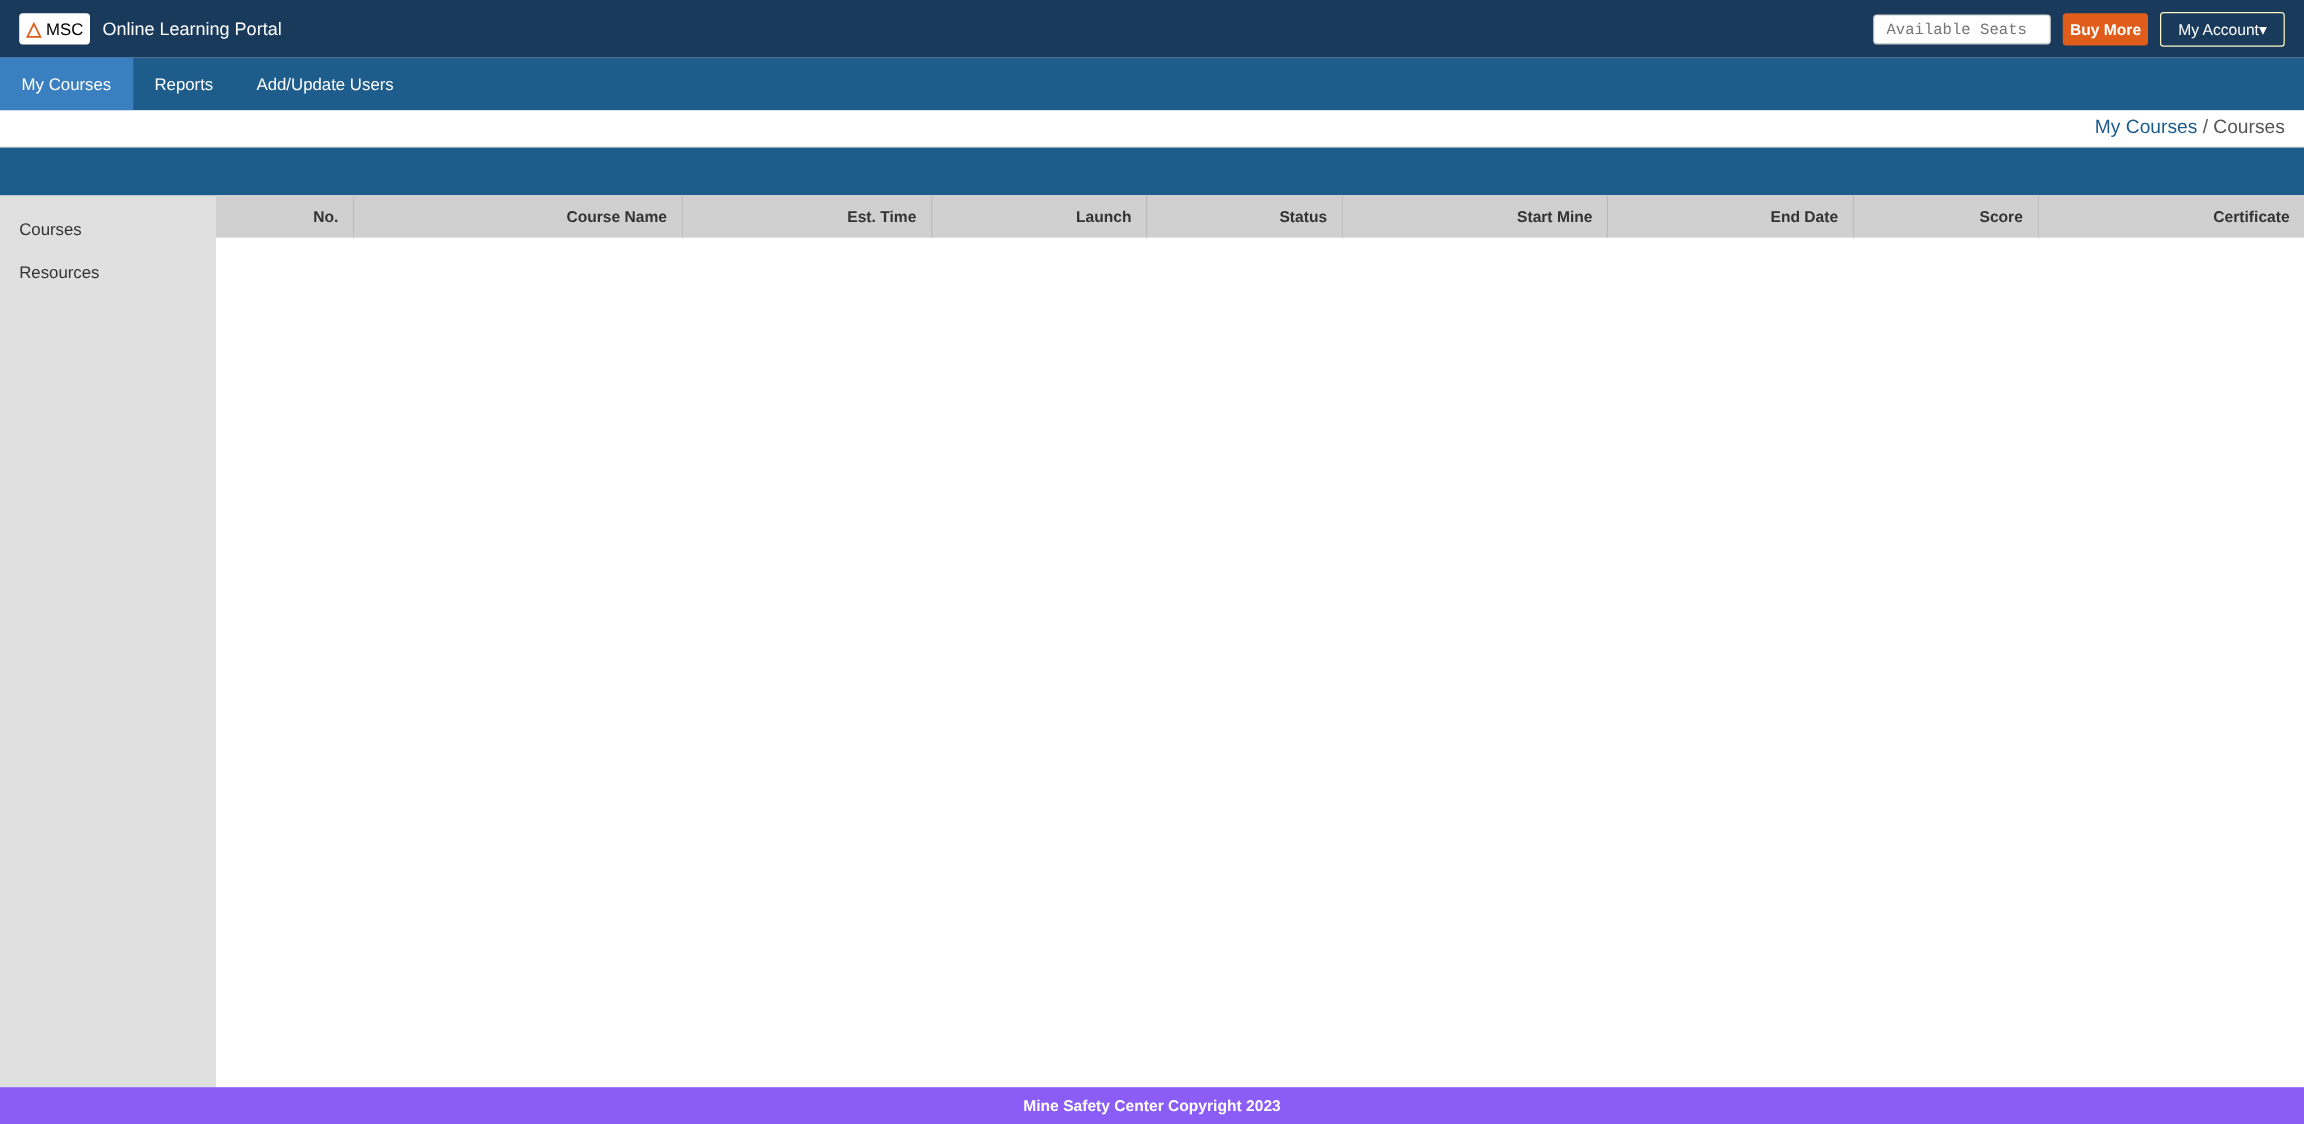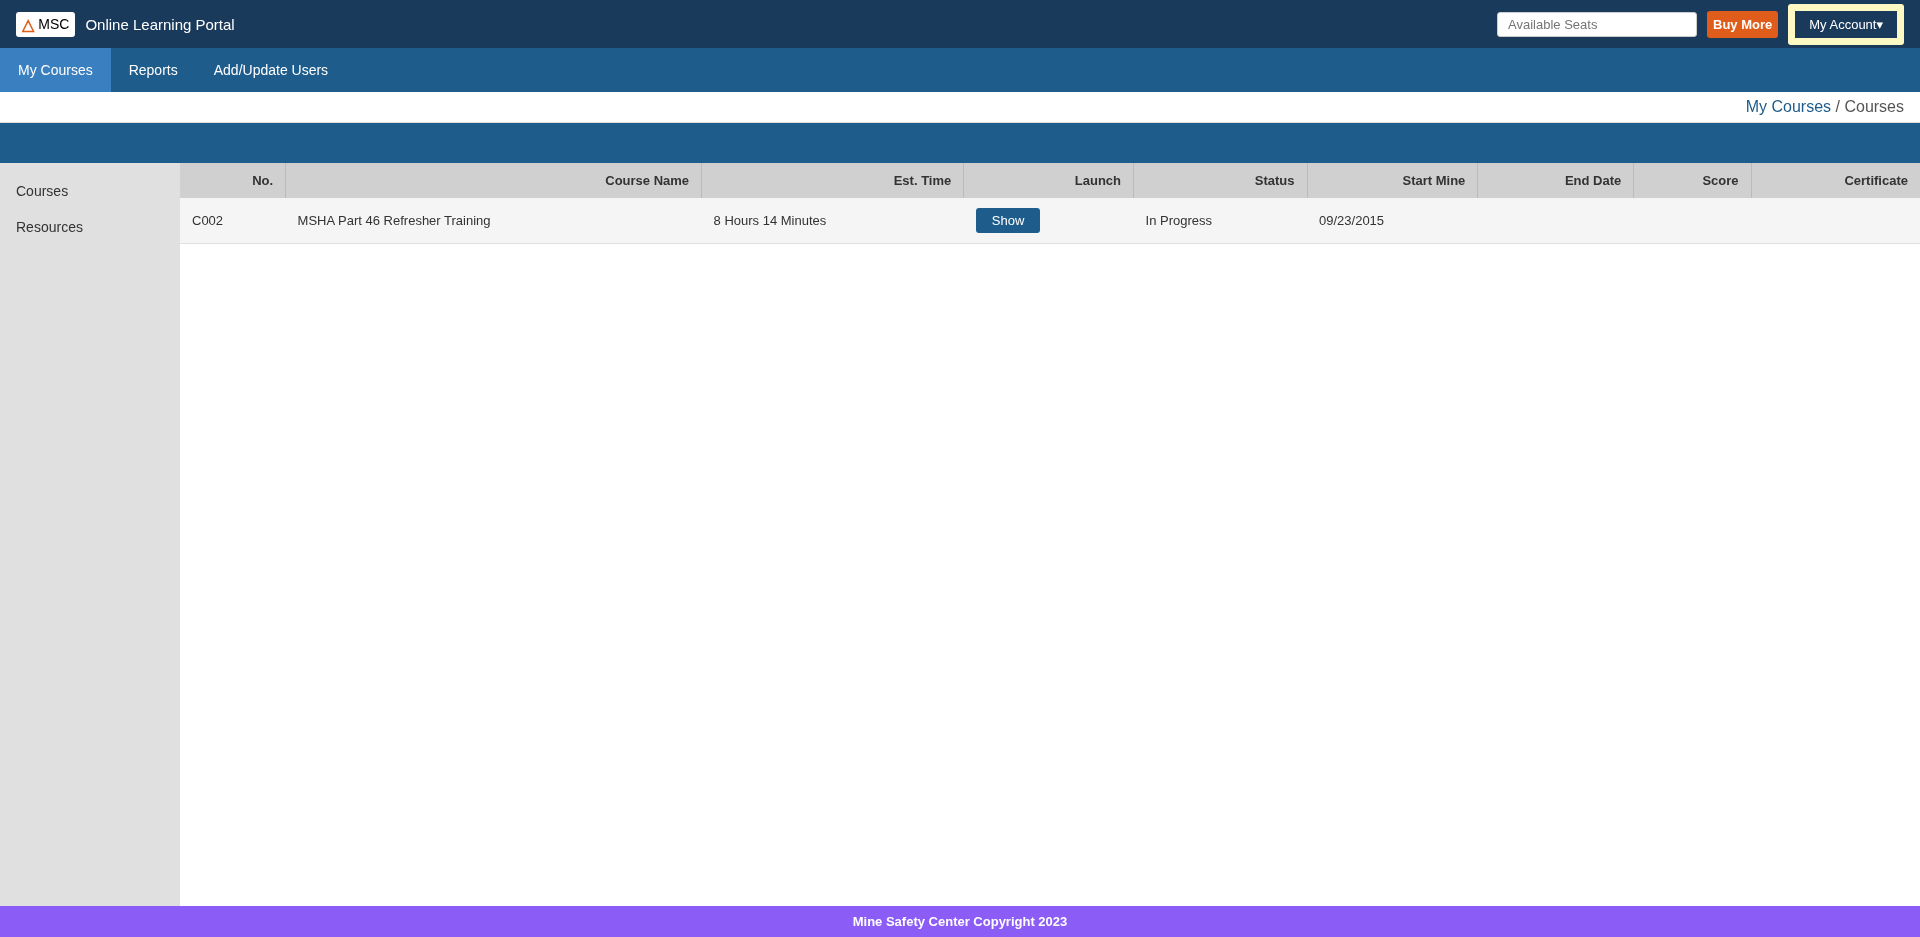--- a/index.html
+++ b/index.html
@@ -44,36 +44,37 @@
     .header-right {
       display: flex;
       align-items: center;
       gap: 10px;
     }
     .available-seats-input {
       padding: 4px 10px;
       border: 1px solid #ccc;
       border-radius: 3px;
       font-size: 13px;
-      width: 200px;
+      width: 148px;
+      font-family: Liberation Mono, monospace;
     }
     .btn-buy-more {
       background: #e05c1a;
       color: white;
       border: none;
       padding: 6px 6px;
       border-radius: 3px;
       cursor: pointer;
       font-size: 13px;
       font-weight: bold;
     }
     .btn-my-account {
       background: #1a3a5c;
       color: white;
-      border: 7px solid #fef9c3;
+      border: 1px solid #fef9c3;
       padding: 6px 14px;
       border-radius: 3px;
       cursor: pointer;
       font-size: 13px;
     }
 
     
     .navbar {
       background: #1e5c8b;
       display: flex;
@@ -271,31 +272,20 @@
           <th>Launch</th>
           <th>Status</th>
           <th>Start Mine</th>
           <th>End Date</th>
           <th>Score</th>
           <th>Certificate</th>
         </tr>
       </thead>
       <tbody id="table-body">
 
-          <tr>
-            <td class="course-number">C002</td>
-            <td class="course-name-link">MSHA Part 46 Refresher Training</td>
-            <td>8 Hours 14 Minutes</td>
-            <td><button class="btn-show">Show</button></td>
-            <td>In Progress</td>
-            <td>09/23/2015</td>
-            <td></td>
-            <td></td>
-            <td class="cert-cell"></td>
-          </tr>
         </tbody>
     </table>
   </div>
 </div>
 
 <div class="footer">
   <span>Mine Safety Center Copyright 2023</span>
 </div>
 
 </body></html>

